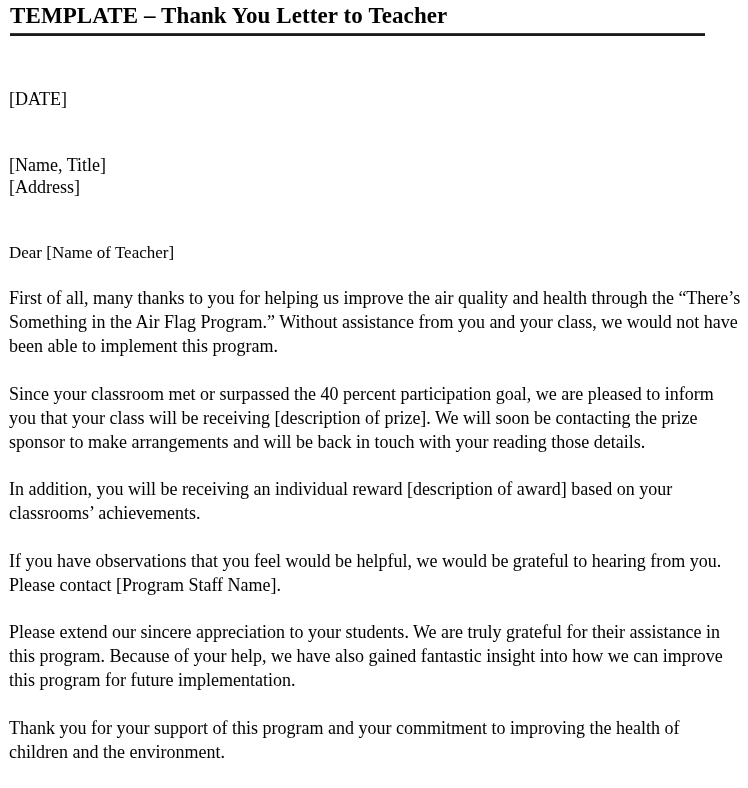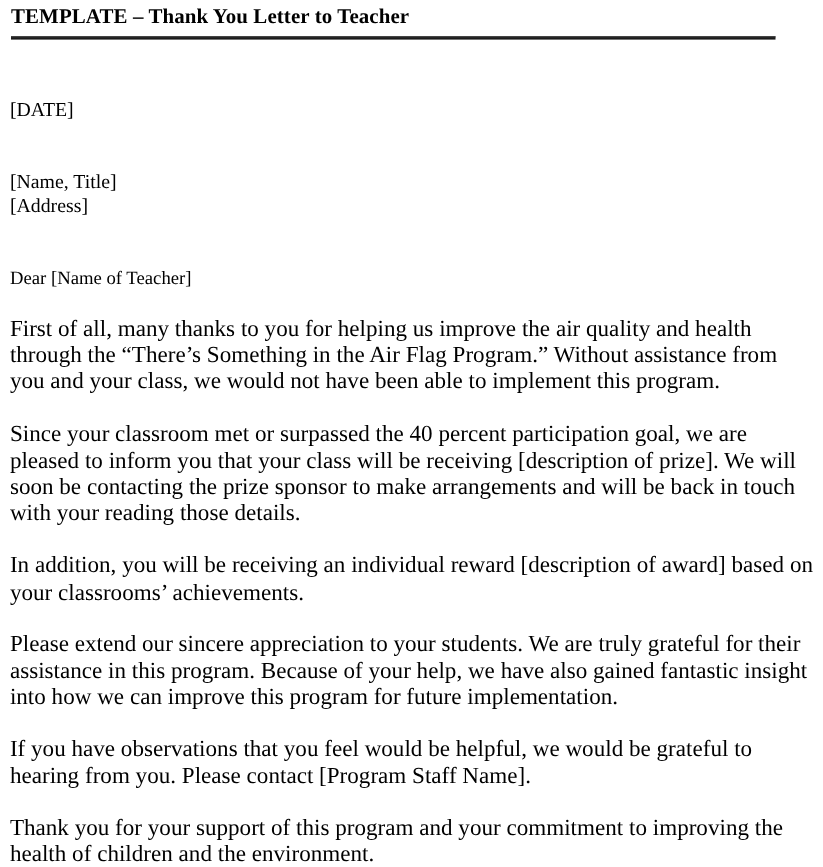--- a/index.html
+++ b/index.html
@@ -21,21 +21,21 @@
     height: 788px;
     box-sizing: border-box;
     padding: 0;
   }
 
   
   .doc-title {
     position: absolute;
     left: 10px;
     top: 4px;
-    font-size: 19px;
+    font-size: 23px;
     font-weight: bold;
     letter-spacing: 0.1px;
     line-height: 24px;
     white-space: nowrap;
   }
   .title-rule {
     position: absolute;
     left: 10px;
     top: 33px;
     width: 695px;
@@ -64,21 +64,21 @@
   .spacer-lg { height: 44px; }
   .spacer-sm { height: 22px; }
 
   .salutation {
     font-size: 17px;
     line-height: 22px;
     white-space: nowrap;
   }
 
   .para {
-    font-size: 21px;
+    font-size: 18px;
     line-height: 24.2px;
     text-align: left;
     margin: 0;
     width: 733px;
   }
   .para + .para {
     margin-top: 23px;
   }
 </style>
 </head>
@@ -105,18 +105,18 @@
 
     <div class="spacer-lg"></div>
 
     <div class="salutation">Dear [Name of Teacher]</div>
 
     <div class="spacer-sm"></div>
 
     <p class="para">First of all, many thanks to you for helping us improve the air quality and health through the “There’s Something in the Air Flag Program.”  Without assistance from you and your class, we would not have been able to implement this program.</p>
     <p class="para">Since your classroom met or surpassed the 40 percent participation goal, we are pleased to inform you that your class will be receiving [description of prize].  We will soon be contacting the prize sponsor to make arrangements and will be back in touch with your reading those details.</p>
     <p class="para">In addition, you will be receiving an individual reward [description of award] based on your classrooms’ achievements.</p>
+    <p class="para">If you have observations that you feel would be helpful, we would be grateful to hearing from you.  Please contact [Program Staff Name].</p>
     <p class="para">Please extend our sincere appreciation to your students.  We are truly grateful for their assistance in this program.  Because of your help, we have also gained fantastic insight into how we can improve this program for future implementation.</p>
-    <p class="para">If you have observations that you feel would be helpful, we would be grateful to hearing from you.  Please contact [Program Staff Name].</p>
     <p class="para">Thank you for your support of this program and your commitment to improving the health of children and the environment.</p>
 
   </div>
 </div>
 
 </body></html>

